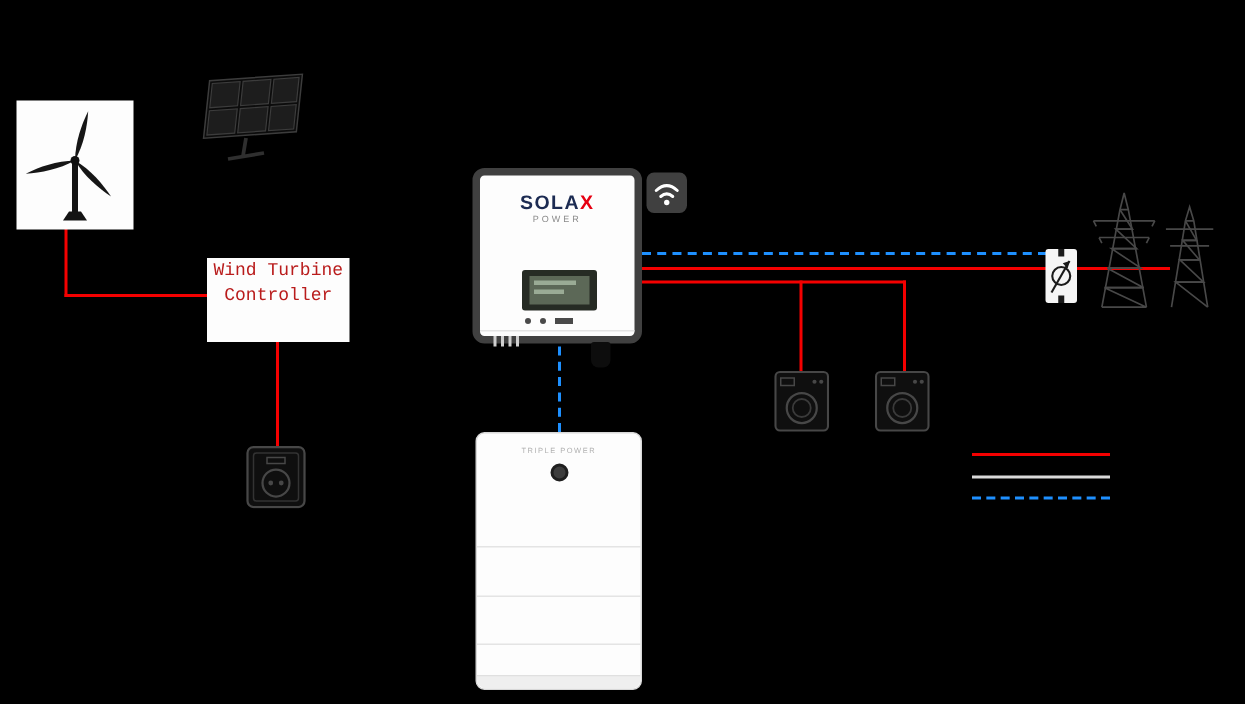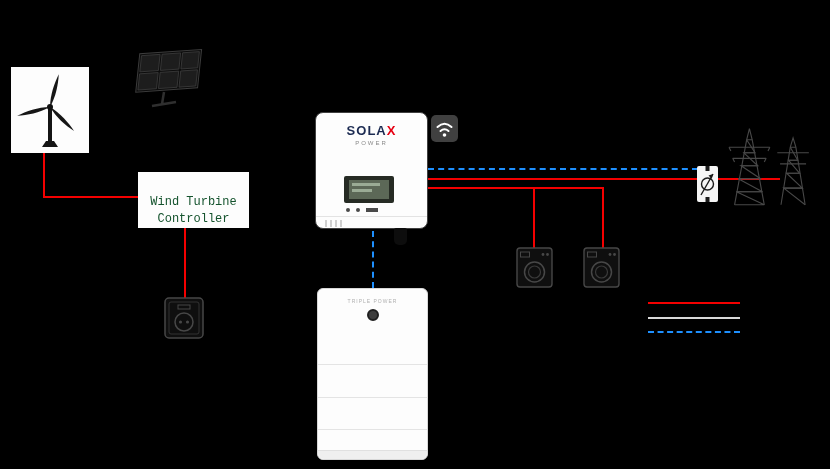--- a/index.html
+++ b/index.html
@@ -10,25 +10,25 @@
   .wire{position:absolute;background:var(--ac-wire,#f40000);z-index:1;}
   .dash-h{position:absolute;border-top:2px dashed var(--comm-wire,#1e90ff);z-index:1;}
   .dash-v{position:absolute;border-left:2px dashed var(--comm-wire,#1e90ff);z-index:1;}
   
   .whitebox{position:absolute;background:#fdfdfd;z-index:2;}
   
   #wind-box{left:11px;top:67px;width:78px;height:86px;}
   
   #solar{left:126px;top:46px;width:80px;height:64px;z-index:2;}
   
-  #controller{left:138px;top:172px;width:111px;height:56px;display:flex;flex-direction:column;
-              align-items:center;justify-content:flex-end;color:#14532d;
+  #controller{left:138px;top:172px;width:95px;height:56px;display:flex;flex-direction:column;
+              align-items:center;justify-content:flex-start;color:#b91c1c;
               font-family:"Liberation Mono",monospace;font-size:12px;line-height:17px;}
   
-  #inverter{left:315px;top:112px;width:113px;height:117px;border:1px solid #404040;border-radius:8px;
+  #inverter{left:315px;top:112px;width:113px;height:117px;border:5px solid #404040;border-radius:8px;
             box-sizing:border-box;padding-left:38px;}
   .inv-logo{position:absolute;top:11px;left:0;right:0;text-align:center;line-height:13px;}
   .inv-logo .main{font-size:13px;font-weight:bold;letter-spacing:1px;color:#1c2b52;}
   .inv-logo .main .x{color:#e60012;}
   .inv-logo .sub{font-size:6px;letter-spacing:2px;color:#8a8a8a;}
   .inv-screen{position:absolute;left:28px;top:63px;width:50px;height:27px;background:#262b24;
               border-radius:2px;padding:4px 5px;box-sizing:border-box;}
   .inv-screen .scr{width:100%;height:100%;background:#5c6857;position:relative;}
   .inv-screen .bar{position:absolute;left:3px;height:3px;background:#9aab95;}
   .inv-buttons{position:absolute;left:30px;top:95px;display:flex;gap:6px;align-items:center;}

